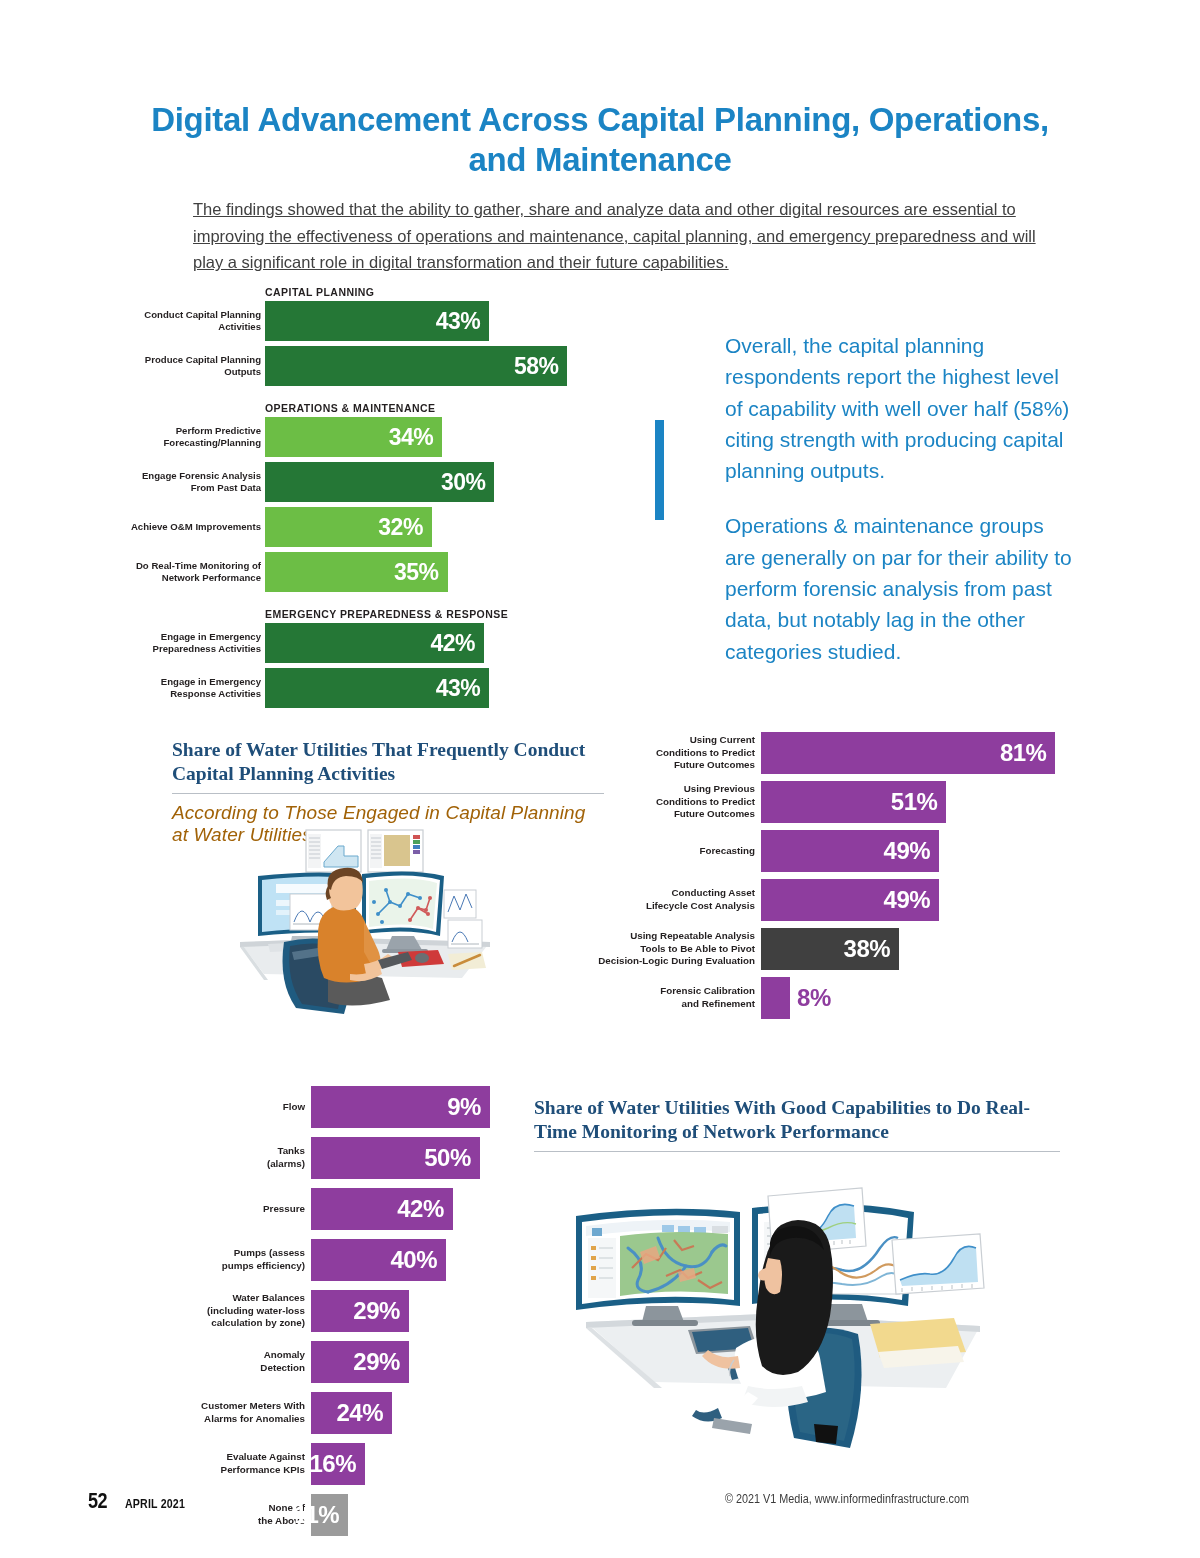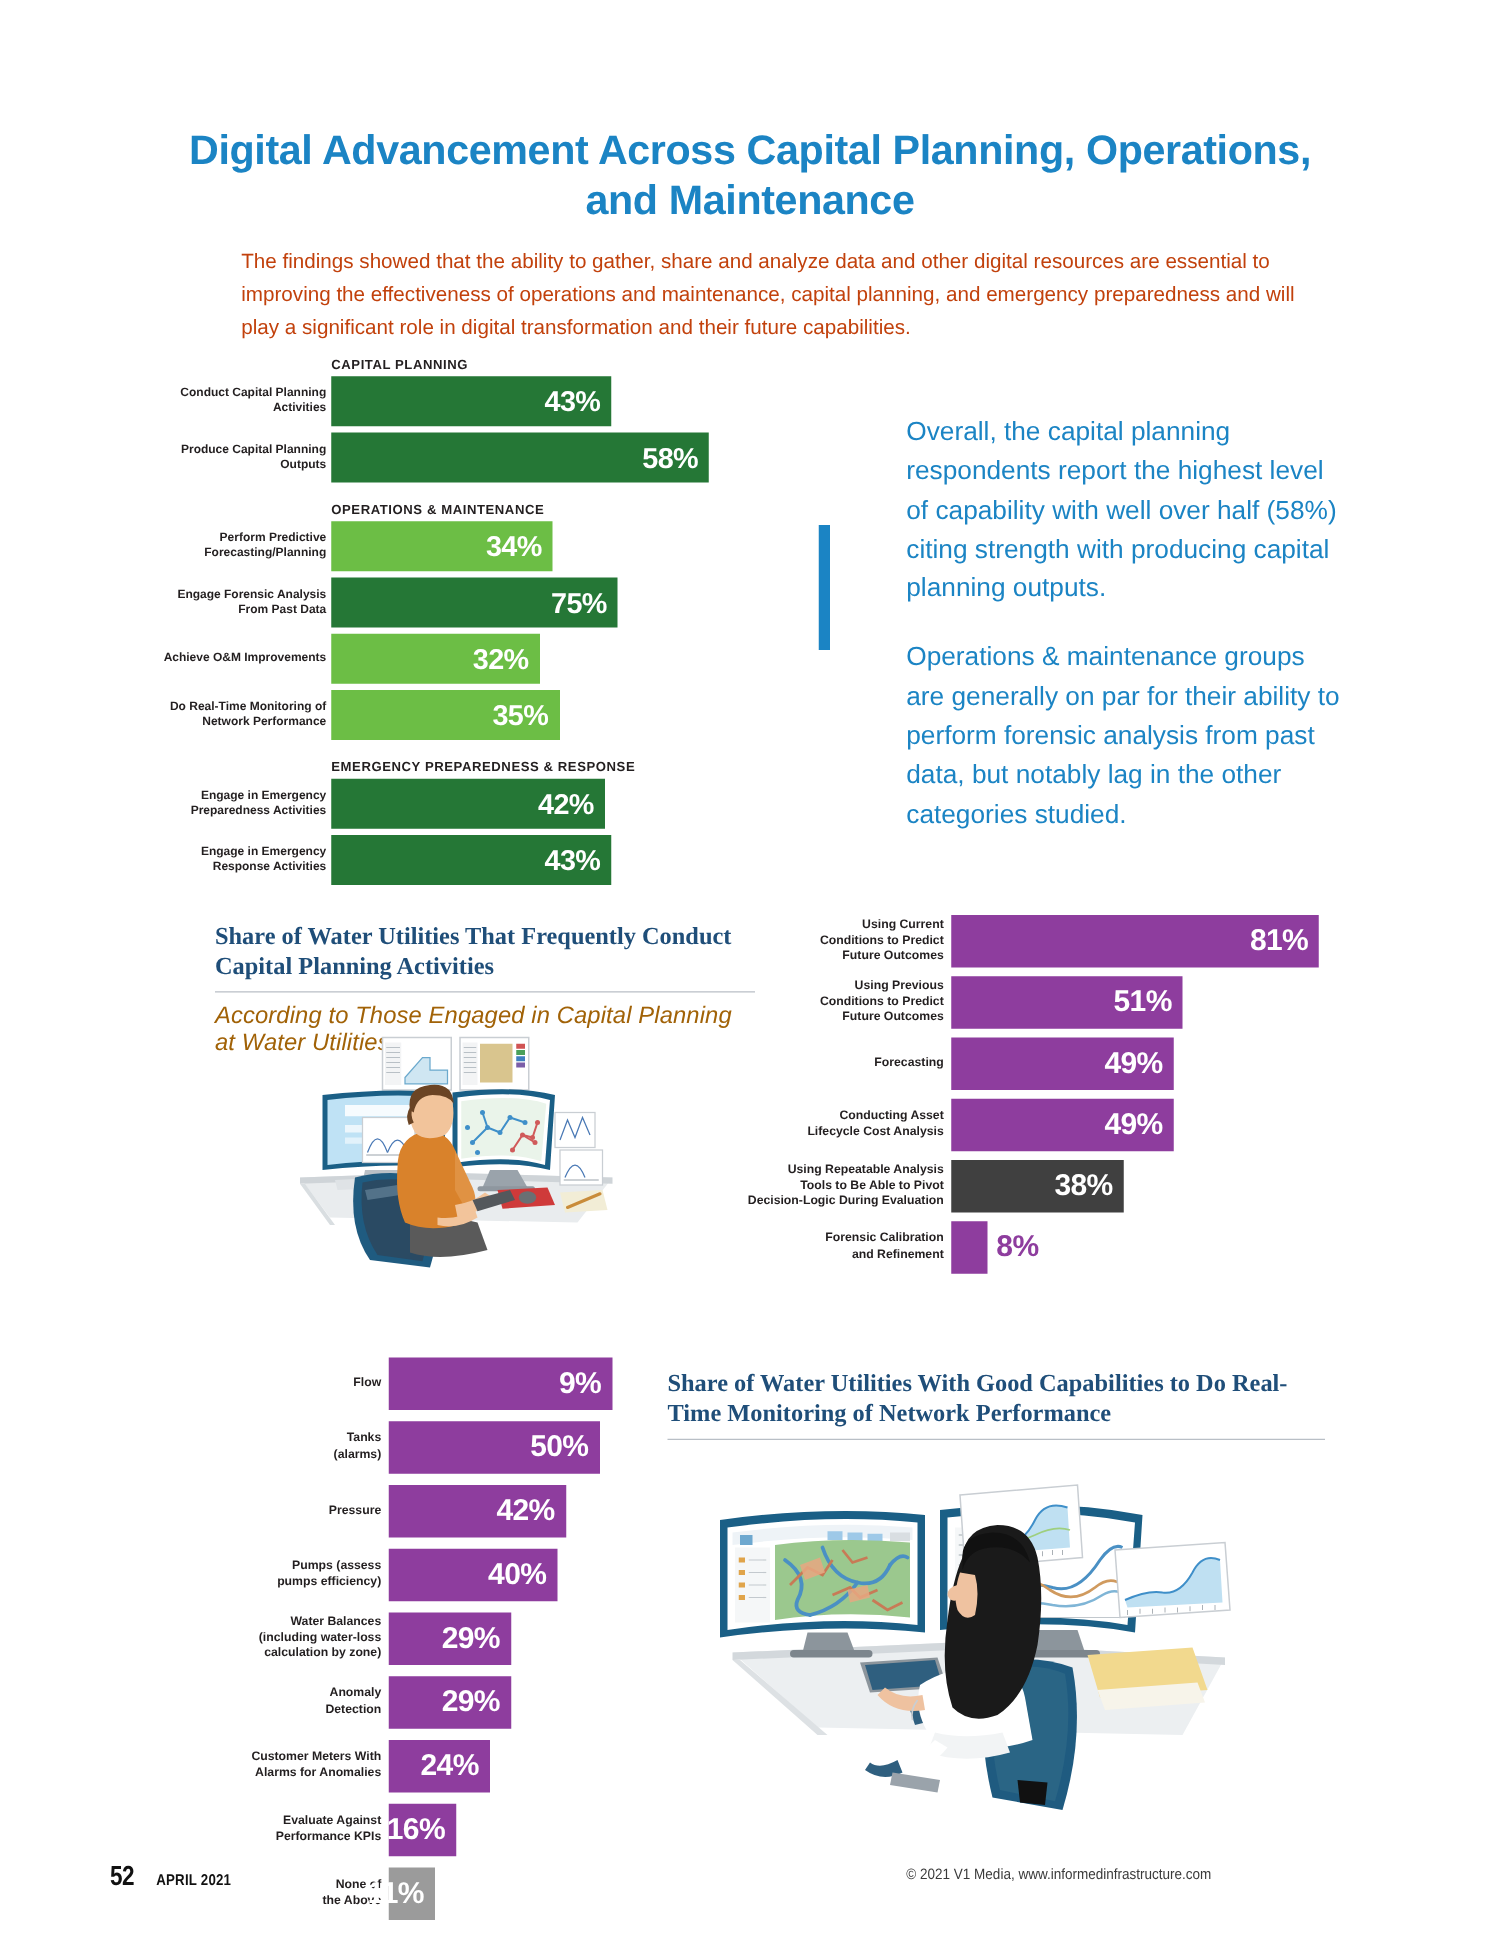--- a/index.html
+++ b/index.html
@@ -6,21 +6,21 @@
   body{width:1200px;height:1558px;position:relative;font-family:"Liberation Sans",sans-serif;color:#231f20;overflow:hidden;}
 
   
   .page-title{
     position:absolute;left:150px;top:100px;width:900px;
     text-align:center;color:#1b84c4;font-weight:bold;font-size:33px;line-height:1.20;
     letter-spacing:-0.3px;
   }
   .intro-para{
     position:absolute;left:193px;top:196px;width:860px;
-    font-size:16.5px;line-height:1.62;color:#c2410c;
+    font-size:16.5px;line-height:1.62;color:#404040;text-decoration:underline;
   }
 
   
   .green-chart{position:absolute;left:130px;top:286px;width:500px;}
   .gc-group-label{
     font-size:10.5px;font-weight:bold;letter-spacing:0.45px;color:#231f20;
     margin-left:135px;margin-bottom:3px;text-transform:uppercase;
   }
   .gc-group-label.spaced{margin-top:16px;}
   .gc-row{display:flex;align-items:center;margin-bottom:5px;}
@@ -114,21 +114,21 @@
     <div class="gc-group-label spaced">OPERATIONS &amp; MAINTENANCE</div>
     <div class="gc-row">
       <div class="gc-label">Perform Predictive Forecasting/Planning</div>
       <div class="gc-track">
         <div class="gc-bar" style="width: 48.5714%; background: rgb(108, 190, 69);">34%</div>
       </div>
     </div>
     <div class="gc-row">
       <div class="gc-label">Engage Forensic Analysis From Past Data</div>
       <div class="gc-track">
-        <div class="gc-bar" style="width: 62.8571%; background: rgb(37, 119, 54);">75%</div>
+        <div class="gc-bar" style="width: 62.8571%; background: rgb(37, 119, 54);">30%</div>
       </div>
     </div>
     <div class="gc-row">
       <div class="gc-label">Achieve O&amp;M Improvements</div>
       <div class="gc-track">
         <div class="gc-bar" style="width: 45.7143%; background: rgb(108, 190, 69);">32%</div>
       </div>
     </div>
     <div class="gc-row">
       <div class="gc-label">Do Real-Time Monitoring of Network Performance</div>

